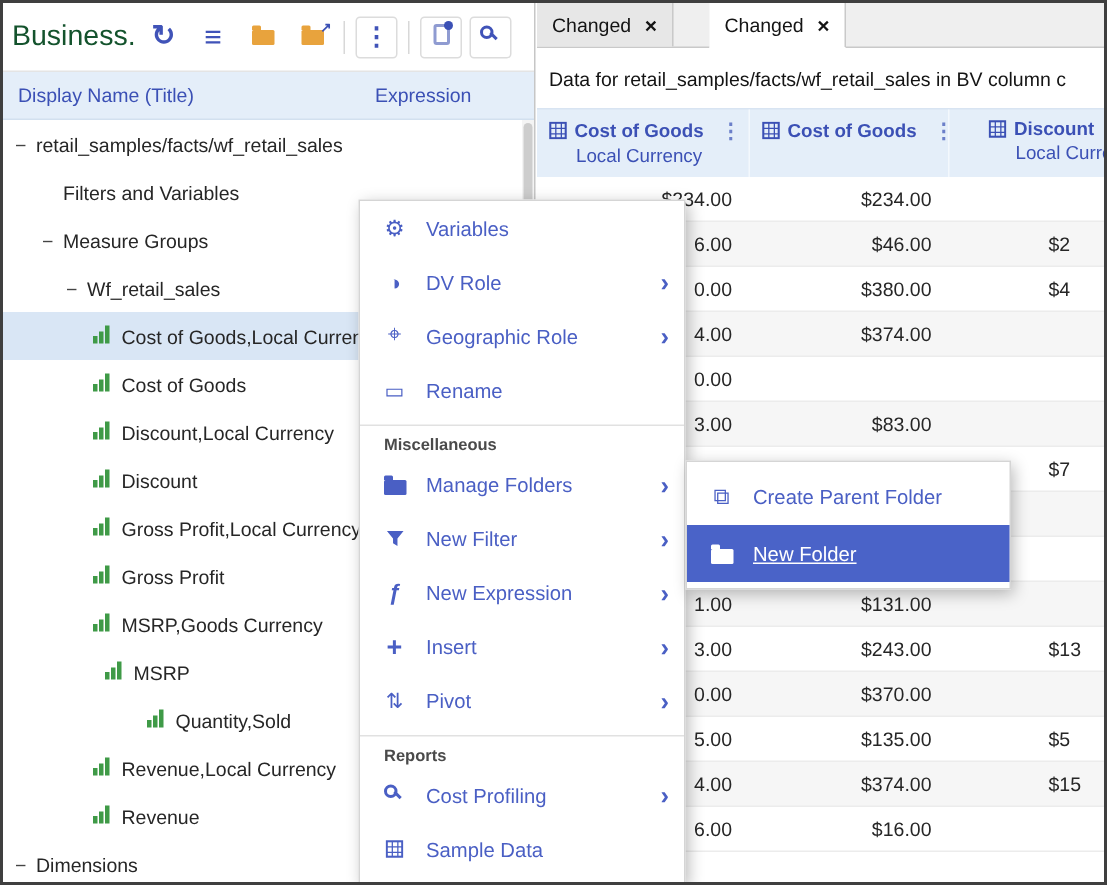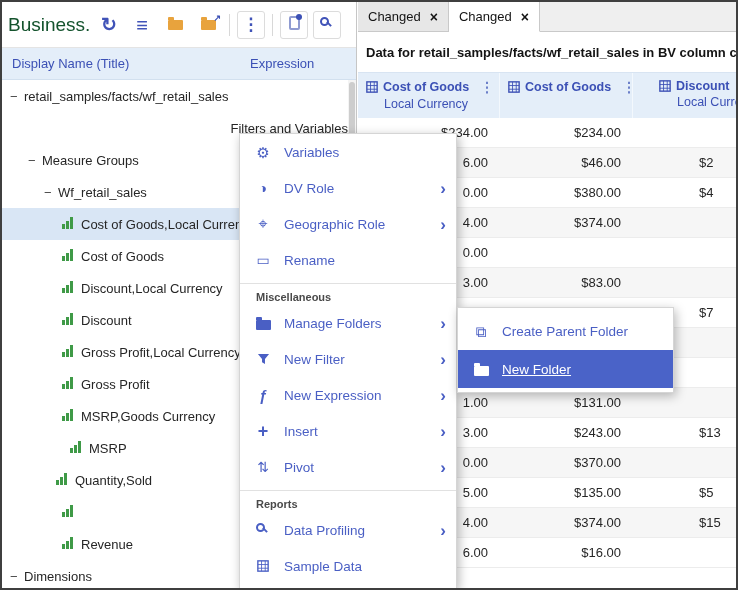--- a/index.html
+++ b/index.html
@@ -56,30 +56,30 @@
   .trow.sel { background:#d9e6f5; }
   .exp-gl { width:14px; flex:0 0 auto; color:#444; font-size:13px; }
   .trow .icn { margin-right:8px; flex:0 0 auto; }
   .bars { display:inline-flex; align-items:flex-end; gap:1px; height:12px; }
   .bars b { width:3px; background:#3f9a47; display:inline-block; }
   .bars b:nth-child(1){height:5px} .bars b:nth-child(2){height:8px} .bars b:nth-child(3){height:12px}
   .scrollbar { position:absolute; right:0; top:78px; bottom:0; width:8px; background:#f4f4f4; }
   .thumb { position:absolute; left:1px; top:2px; width:6px; height:86px; background:#cdcdcd; border-radius:3px; }
   
   .right { position:absolute; left:356px; top:0; right:0; height:100%; overflow:hidden; background:#fff; }
-  .tabbar { height:30px; background:#efefef; border-bottom:1px solid #c9c9c9; display:flex; }
+  .tabbar { height:30px; background:#efefef; border-bottom:1px solid #c9c9c9; display:flex;gap:24px; }
   .tab {
     display:flex; align-items:center; gap:9px; padding:0 10px; font-size:13px; color:#141414;
     background:#e7e7e7; border-right:1px solid #c9c9c9; cursor:pointer;
   }
   .tab.active { background:#fff; border-bottom:1px solid #fff; margin-bottom:-1px; }
   .tclose { font-weight:bold; font-size:14px; cursor:pointer; }
   .ptitle {
     height:40px; display:flex; align-items:center; padding:0 8px;
-    font-size:13px; font-weight:bold; color:#141414; white-space:nowrap; overflow:hidden;text-align:center;
+    font-size:13px; font-weight:normal; color:#141414; white-space:nowrap; overflow:hidden;text-align:center;
   }
   .thead { height:46px; background:#e4eef9; display:flex; border-top:1px solid #d8e4f2; }
   .hcell { padding:6px 4px 4px 8px; border-right:1px solid #f3f8fd; overflow:hidden; }
   .hcell.c0 { width:142px; flex:0 0 auto; }
   .hcell.c1 { width:133px; flex:0 0 auto; }
   .hcell.c2 { width:200px; flex:0 0 auto; padding-left:26px; }
   .hline1 { display:flex; align-items:center; gap:5px; color:#3b50b5; font-size:12.5px; font-weight:bold; white-space:nowrap; }
   .hline2 { margin-top:2px; padding-left:18px; color:#3b50b5; font-size:12.5px; white-space:nowrap; }
   .hcell.c2 .hline2 { padding-left:18px; }
   .hkebab { color:#6b7fc9; font-size:14px; font-weight:bold; margin-left:6px; cursor:pointer; }
@@ -169,21 +169,21 @@
     </div>
     <div class="tree-header">
       <span class="th1">Display Name (Title)</span>
       <span class="th2">Expression</span>
     </div>
     <div class="tree" id="tree">
         <div class="trow" style="padding-left: 8px;">
           <span class="exp-gl">−</span>
           <span class="tlabel">retail_samples/facts/wf_retail_sales</span>
         </div>
-        <div class="trow" style="padding-left: 40px; justify-content: flex-end;">
+        <div class="trow" style="padding-left: 40px;">
           <span class="tlabel">Filters and Variables</span>
         </div>
         <div class="trow" style="padding-left: 26px;">
           <span class="exp-gl">−</span>
           <span class="tlabel">Measure Groups</span>
         </div>
         <div class="trow" style="padding-left: 42px;">
           <span class="exp-gl">−</span>
           <span class="tlabel">Wf_retail_sales</span>
         </div>
@@ -244,34 +244,35 @@
           <span class="tlabel">MSRP,Goods Currency</span>
         </div>
         <div class="trow" style="padding-left: 68px;">
           <span class="icn measure-icon"><i class="bars">
               <b></b>
               <b></b>
               <b></b>
             </i></span>
           <span class="tlabel">MSRP</span>
         </div>
-        <div class="trow" style="padding-left: 54px;">
+        <div class="trow" style="padding-left: 96px;">
           <span class="icn measure-icon"><i class="bars">
               <b></b>
               <b></b>
               <b></b>
             </i></span>
           <span class="tlabel">Quantity,Sold</span>
         </div>
         <div class="trow" style="padding-left: 60px;">
           <span class="icn measure-icon"><i class="bars">
               <b></b>
               <b></b>
               <b></b>
             </i></span>
+          <span class="tlabel">Revenue,Local Currency</span>
         </div>
         <div class="trow" style="padding-left: 60px;">
           <span class="icn measure-icon"><i class="bars">
               <b></b>
               <b></b>
               <b></b>
             </i></span>
           <span class="tlabel">Revenue</span>
         </div>
         <div class="trow" style="padding-left: 8px;">
@@ -476,21 +477,21 @@
           <span class="g">⇅</span>
         </span>
         <span class="mlbl">Pivot</span>
         <span class="marr">›</span>
       </div>
       <div class="ctx-sec">Reports</div>
       <div class="ctx-item">
         <span class="icn profiling-icon">
           <i class="mag"></i>
         </span>
-        <span class="mlbl">Data Profiling</span>
+        <span class="mlbl">Cost Profiling</span>
         <span class="marr">›</span>
       </div>
       <div class="ctx-item">
         <span class="icn sample-data-icon">
           <svg width="12" height="12" viewBox="0 0 14 14">
             <rect x="1" y="1" width="12" height="12" fill="none" stroke="currentColor" stroke-width="1.6"></rect>
             <path d="M1 5.3h12M1 9.6h12M5.3 1v12M9.6 1v12" stroke="currentColor" stroke-width="1" fill="none"></path>
           </svg>
         </span>
         <span class="mlbl">Sample Data</span>

